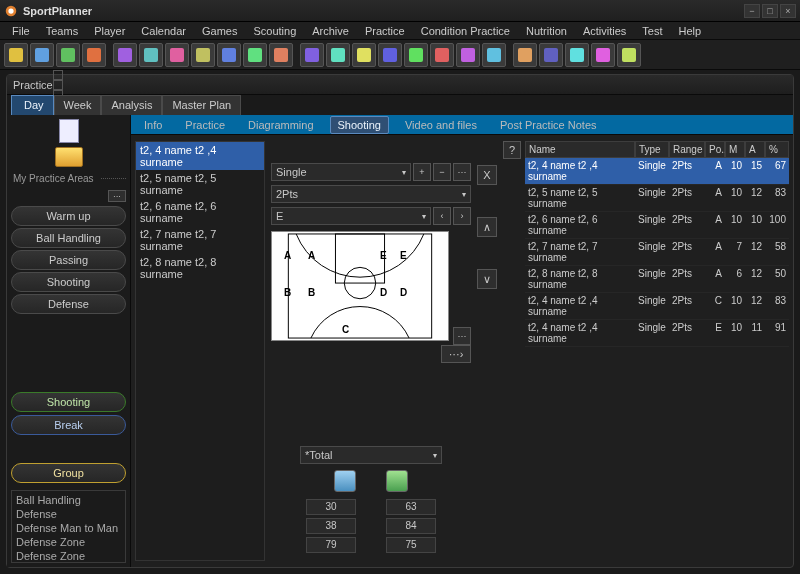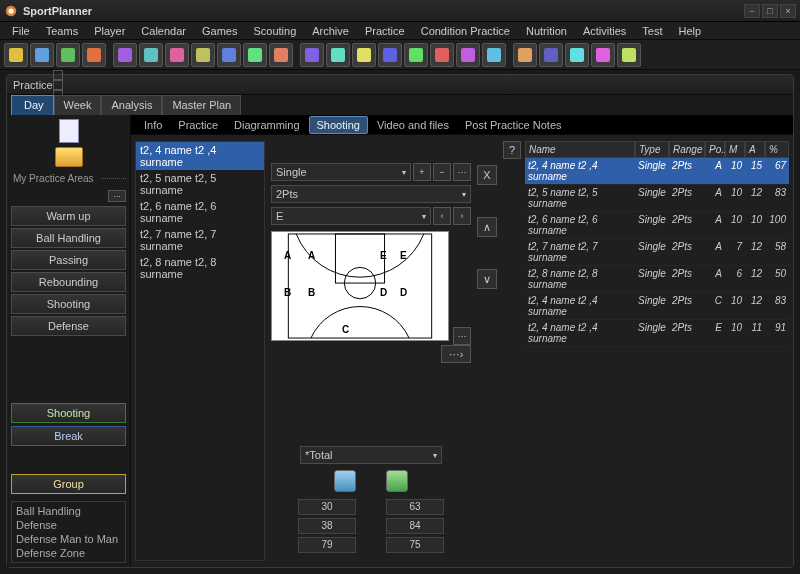--- a/index.html
+++ b/index.html
@@ -22,28 +22,28 @@
 .mode-tab { padding:3px 9px; background:#333; border:1px solid #4a4a4a; border-bottom:none; color:#ccc; }
 .mode-tab.active { background:#23486f; border-color:#5a8abf; color:#eaf2fb;padding-left:12px; }
 .body-area { flex:1; display:flex; overflow:hidden; }
 .sidebar { width:142px; background:#1b1b1b; border-right:1px solid #0a0a0a; display:flex; flex-direction:column; padding:4px; gap:4px; }
 .icon-row{display:flex;justify-content:center;gap:4px;}
 .folder-ico{width:28px;height:20px;background:linear-gradient(#ffe070,#e0a030);border:1px solid #a07020;border-radius:2px;}
 .doc-ico{width:20px;height:24px;background:#eef;border:1px solid #88a;}
 .group-label{font-size:10px;color:#9a9a9a;padding:2px 2px;position:relative;}
 .group-label::after{content:"";position:absolute;right:0;top:7px;left:90px;border-top:1px dotted #555;}
 .dots-btn{width:18px;height:12px;background:#2e2e2e;border:1px solid #555;align-self:flex-end;display:flex;align-items:center;justify-content:center;font-size:8px;}
-.side-btn{height:20px;background:linear-gradient(#343434,#262626);border:1px solid #4a4a4a;border-radius:0;display:flex;align-items:center;justify-content:center;color:#ccc;}
+.side-btn{height:20px;background:linear-gradient(#343434,#262626);border:1px solid #4a4a4a;border-radius:10px;display:flex;align-items:center;justify-content:center;color:#ccc;}
 .side-btn.green{border-color:#3a7a2a;color:#bfe5a8;}
 .side-btn.blue{border-color:#3a5a9a;color:#b8ceee;}
 .side-btn.yellow{border-color:#c0a030;color:#f0e0a0;}
 .cat-list{flex:1;border:1px solid #3a3a3a;overflow:auto;padding:2px;}
 .cat-list div{padding:1px 2px;color:#aaa;}
 .main{flex:1;display:flex;flex-direction:column;}
-.sub-tabs{height:20px;display:flex;align-items:center;gap:2px;padding:2px 6px;background:#000000;border-bottom:1px solid #0a0a0a;}
+.sub-tabs{height:20px;display:flex;align-items:center;gap:9px;padding:2px 6px;background:#0369a1;border-bottom:1px solid #0a0a0a;}
 .sub-tab{padding:2px 7px;color:#bbb;}
 .sub-tab.active{background:#2f4f74;border:1px solid #5a8abf;color:#eaf2fb;border-radius:2px;}
 .panels{flex:1;display:flex;overflow:hidden;}
 .panel{border:1px solid #333;background:#1d1d1d;}
 .name-list{width:130px;margin:6px 4px;}
 .name-list .row{padding:2px 4px;color:#ccc;}
 .name-list .row.sel{background:#2f5fa8;color:#fff;}
 .mid{width:200px;margin:6px 2px;display:flex;flex-direction:column;}
 .combo{height:18px;background:#2a2a2a;border:1px solid #4a4a4a;display:flex;align-items:center;padding:0 4px;justify-content:space-between;margin:2px 0;}
 .combo .chev{font-size:8px;}
@@ -51,31 +51,31 @@
 .combo-row{display:flex;align-items:center;gap:2px;}
 .court{background:#fff;border:1px solid #888;height:110px;margin:4px 0;position:relative;}
 .court .lbl{position:absolute;color:#000;font-size:10px;font-weight:bold;}
 .arrow-btn{width:30px;height:18px;background:#2e2e2e;border:1px solid #555;align-self:flex-end;display:flex;align-items:center;justify-content:center;}
 .ctrls-col{width:28px;display:flex;flex-direction:column;align-items:center;gap:6px;margin-top:30px;}
 .sq-btn{width:20px;height:20px;background:#2e2e2e;border:1px solid #555;display:flex;align-items:center;justify-content:center;}
 .right{flex:1;margin:6px 4px 6px 2px;display:flex;flex-direction:column;}
 .rtop{display:flex;gap:4px;}
 .help-q{width:18px;height:18px;background:#2e2e2e;border:1px solid #555;display:flex;align-items:center;justify-content:center;}
 .table{flex:1;}
-.thead,.trow{display:grid;grid-template-columns:110px 34px 36px 20px 20px 20px 24px;gap:0;font-style:italic;}
+.thead,.trow{display:grid;grid-template-columns:110px 34px 36px 20px 20px 20px 24px;gap:0;}
 .thead div{background:#2a2a2a;border:1px solid #3d3d3d;padding:2px 3px;color:#ccc;font-size:10px;}
 .trow div{padding:2px 3px;border-bottom:1px solid #262626;font-size:10px;color:#ccc;text-align:left;}
 .trow.sel div{background:#2f5fa8;color:#fff;}
 .trow div:nth-child(n+4){text-align:right;}
 .bottom-stats{margin-top:auto;display:flex;flex-direction:column;align-items:center;gap:4px;padding:8px;}
 .stat-combo{width:142px;}
 .person-row{display:flex;gap:30px;justify-content:center;}
 .person{width:22px;height:22px;background:linear-gradient(#9fd0f0,#4a90c0);border-radius:3px;border:1px solid #666;}
 .vals{display:flex;gap:30px;}
-.valbox{width:58px;height:16px;background:#2a2a2a;border:1px solid #444;text-align:center;line-height:14px;font-size:10px;}
+.valbox{width:50px;height:16px;background:#2a2a2a;border:1px solid #444;text-align:center;line-height:14px;font-size:10px;}
 .flex-spacer{flex:1;}
 </style>
 </head>
 <body>
 
 <div class="titlebar">
   <span class="app-icon">
     <svg viewBox="0 0 16 16">
         <circle cx="8" cy="8" r="6" fill="#e08030"></circle>
         <circle cx="8" cy="8" r="3" fill="#fff"></circle>
@@ -261,21 +261,20 @@
         </div>
       <div class="icon-row">
           <div class="folder-ico"></div>
         </div>
       <div class="group-label">My Practice Areas</div>
       <div class="dots-btn">···</div>
       <div id="side-areas">
           <div class="side-btn" style="margin-bottom: 2px;">Warm up</div>
           <div class="side-btn" style="margin-bottom: 2px;">Ball Handling</div>
           <div class="side-btn" style="margin-bottom: 2px;">Passing</div>
-          <div class="side-btn" style="margin-bottom: 2px;">Rebounding</div>
           <div class="side-btn" style="margin-bottom: 2px;">Shooting</div>
           <div class="side-btn" style="margin-bottom: 2px;">Defense</div>
         </div>
       <div class="flex-spacer"></div>
       <div id="side-lower">
           <div class="side-btn green" style="margin-bottom: 3px;">Shooting</div>
           <div class="side-btn blue" style="margin-bottom: 3px;">Break</div>
           <div class="side-btn yellow" style="margin-bottom: 3px; margin-top: 28px;">Group</div>
         </div>
       <div class="cat-list" id="cat-list">

